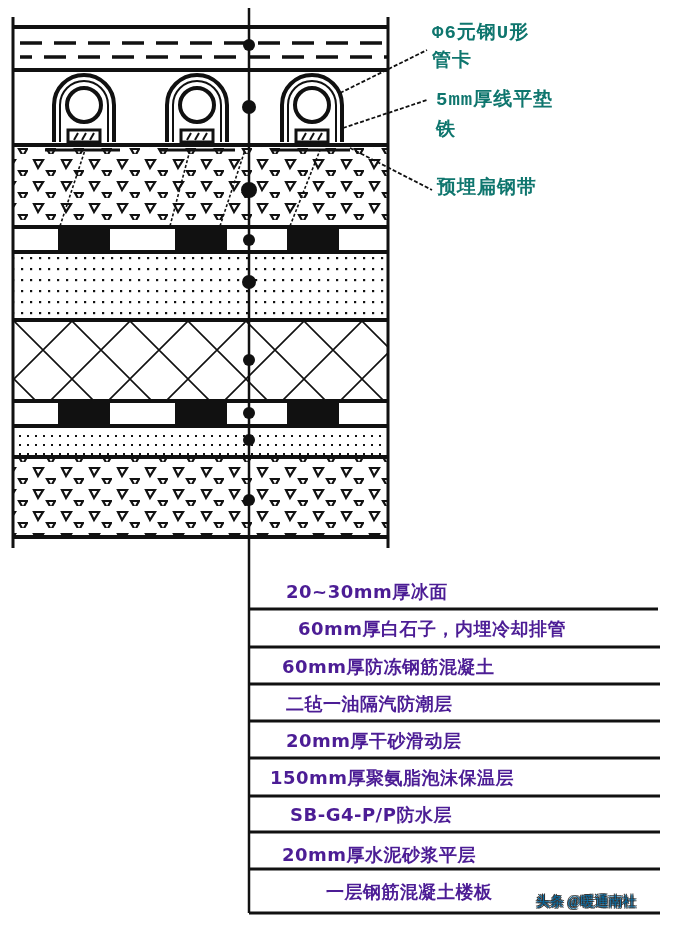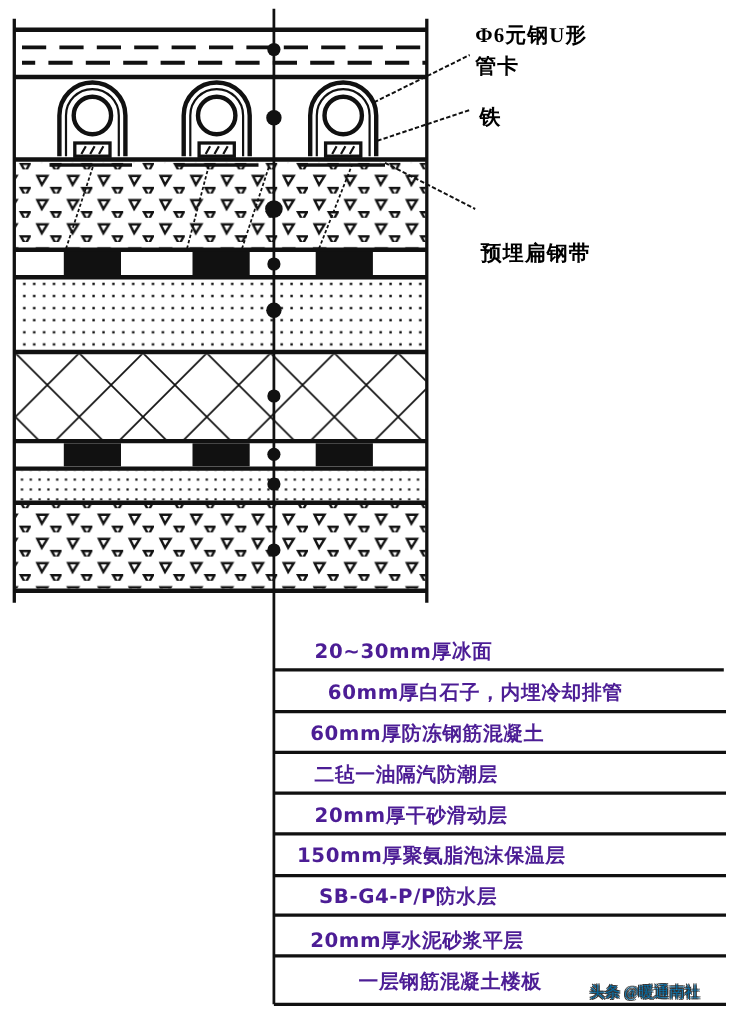--- a/index.html
+++ b/index.html
@@ -1,18 +1,18 @@
 <!DOCTYPE html>
 <html><head>
 <meta charset="utf-8">
 <style>
   html, body { margin:0; padding:0; background:#ffffff; }
   body { width:674px; height:926px; position:relative; overflow:hidden; font-family:"DejaVu Sans", sans-serif; }
   #canvas { position:absolute; left:0; top:0; }
-  .label { position:absolute; font-family:Liberation Serif, serif; font-weight:bold; color:#000000; font-size:19px; line-height:22px; white-space:nowrap; letter-spacing:1px; }
+  .label { position:absolute; font-family:Liberation Mono, monospace; font-weight:bold; color:#0f766e; font-size:19px; line-height:22px; white-space:nowrap; letter-spacing:1px; }
   .legend-row { position:absolute; left:256px; font-family:"DejaVu Sans", sans-serif; font-weight:bold; color:#4c1d95; font-size:18px; white-space:nowrap; letter-spacing:0.5px; }
   .watermark { position:absolute; left:536px; top:893px; font-family:Liberation Serif, serif; font-size:14px; color:#0369a1; text-shadow: -1px -1px 0 #333, 1px -1px 0 #333, -1px 1px 0 #333, 1px 1px 0 #333; }
 </style>
 </head>
 <body>
 
 <svg id="canvas" width="674" height="926" viewBox="0 0 674 926" xmlns="http://www.w3.org/2000/svg">
   <defs>
     <pattern id="dots" width="9" height="11" patternUnits="userSpaceOnUse">
       <rect x="3" y="4" width="2.2" height="2.2" fill="#111"></rect>
@@ -139,23 +139,24 @@
     <line x1="249" y1="869" x2="660" y2="869" stroke="#111" stroke-width="3"></line>
     <line x1="249" y1="913" x2="660" y2="913" stroke="#111" stroke-width="3"></line>
   </g>
 </svg>
 
 <div class="label" style="left:432px; top:22px;">
   <div>Φ6元钢U形</div>
   <div style="margin-top:6px;">管卡</div>
 </div>
 <div class="label" style="left:436px; top:89px;">
+  <div>5mm厚线平垫</div>
   <div style="margin-top:8px;">铁</div>
 </div>
-<div class="label" style="left:437px; top:177px;margin-top:43px;">
+<div class="label" style="left:437px; top:177px;">
   <div>预埋扁钢带</div>
 </div>
 
 <div>
   <div class="legend-row" style="top:580px; left:286px;">20~30mm厚冰面</div>
   <div class="legend-row" style="top:617px; left:282px;margin-left:16px;">60mm厚白石子，内埋冷却排管</div>
   <div class="legend-row" style="top:655px; left:282px;">60mm厚防冻钢筋混凝土</div>
   <div class="legend-row" style="top:692px; left:286px;">二毡一油隔汽防潮层</div>
   <div class="legend-row" style="top:729px; left:286px;text-align:right;">20mm厚干砂滑动层</div>
   <div class="legend-row" style="top:766px; left:270px;">150mm厚聚氨脂泡沫保温层</div>

